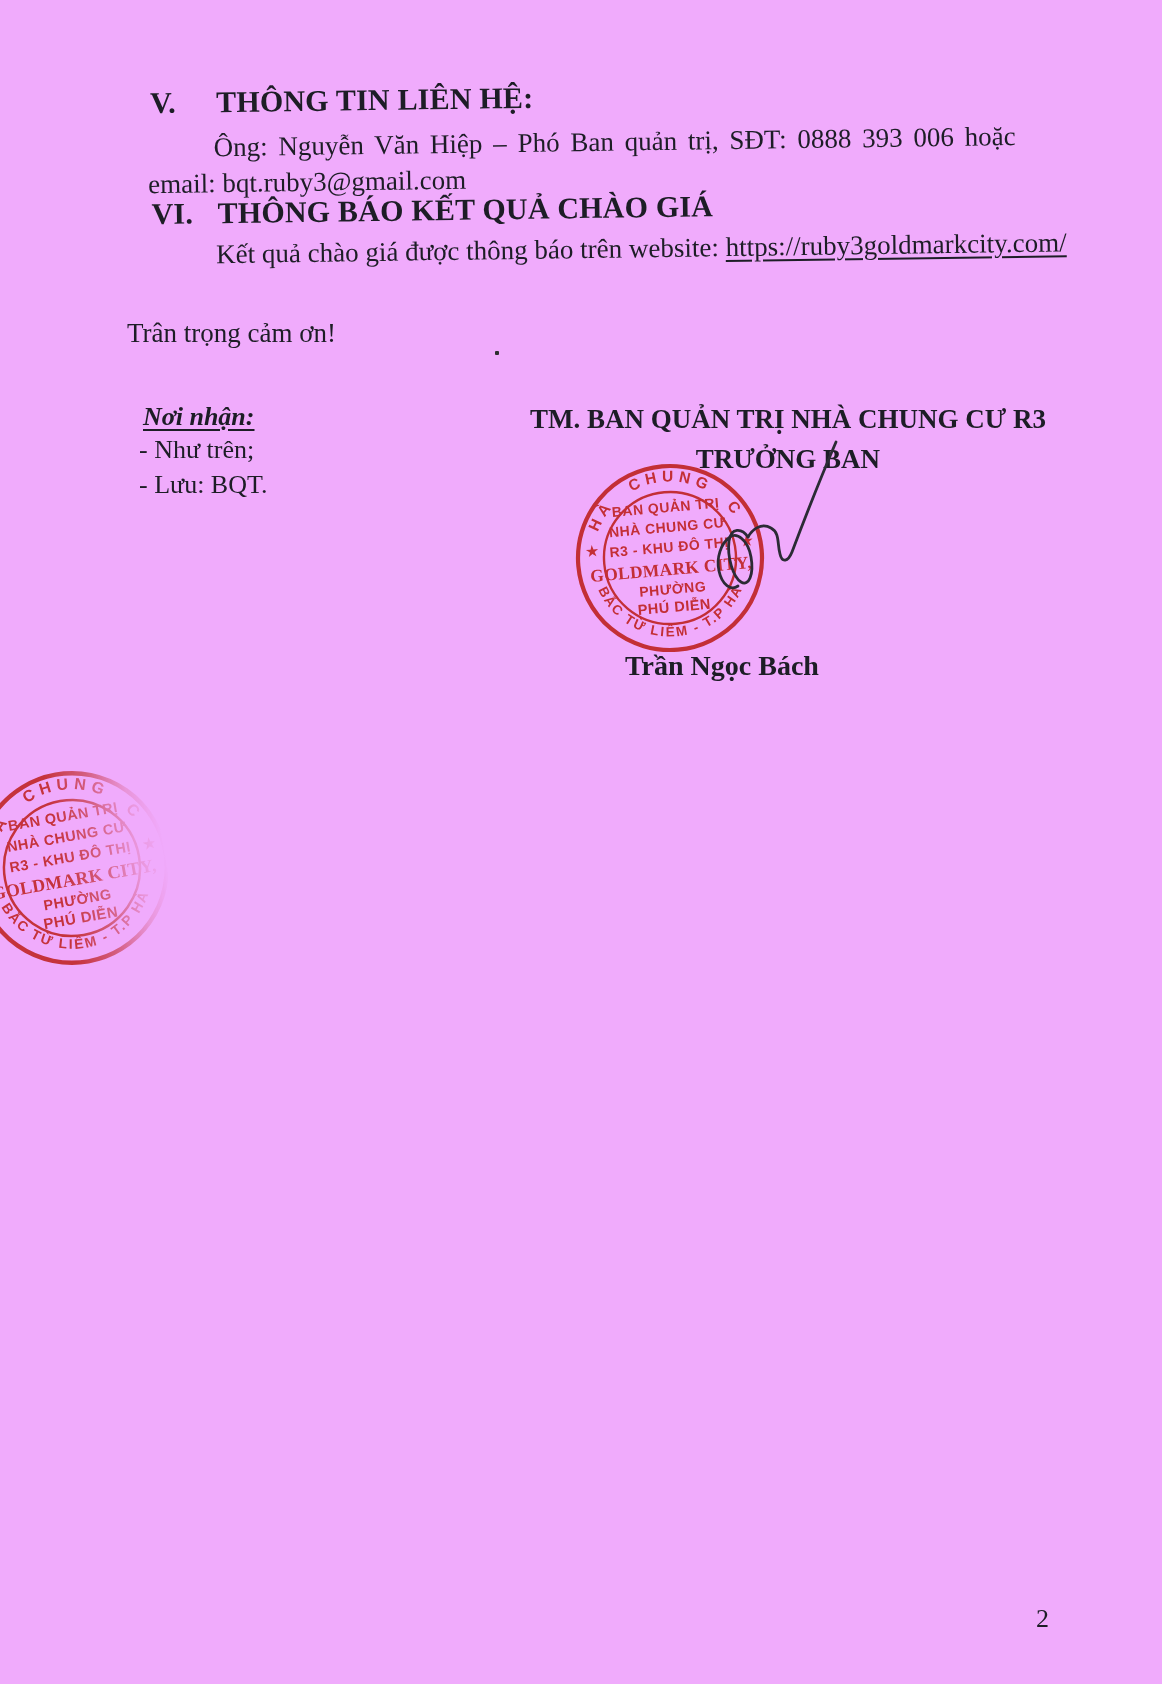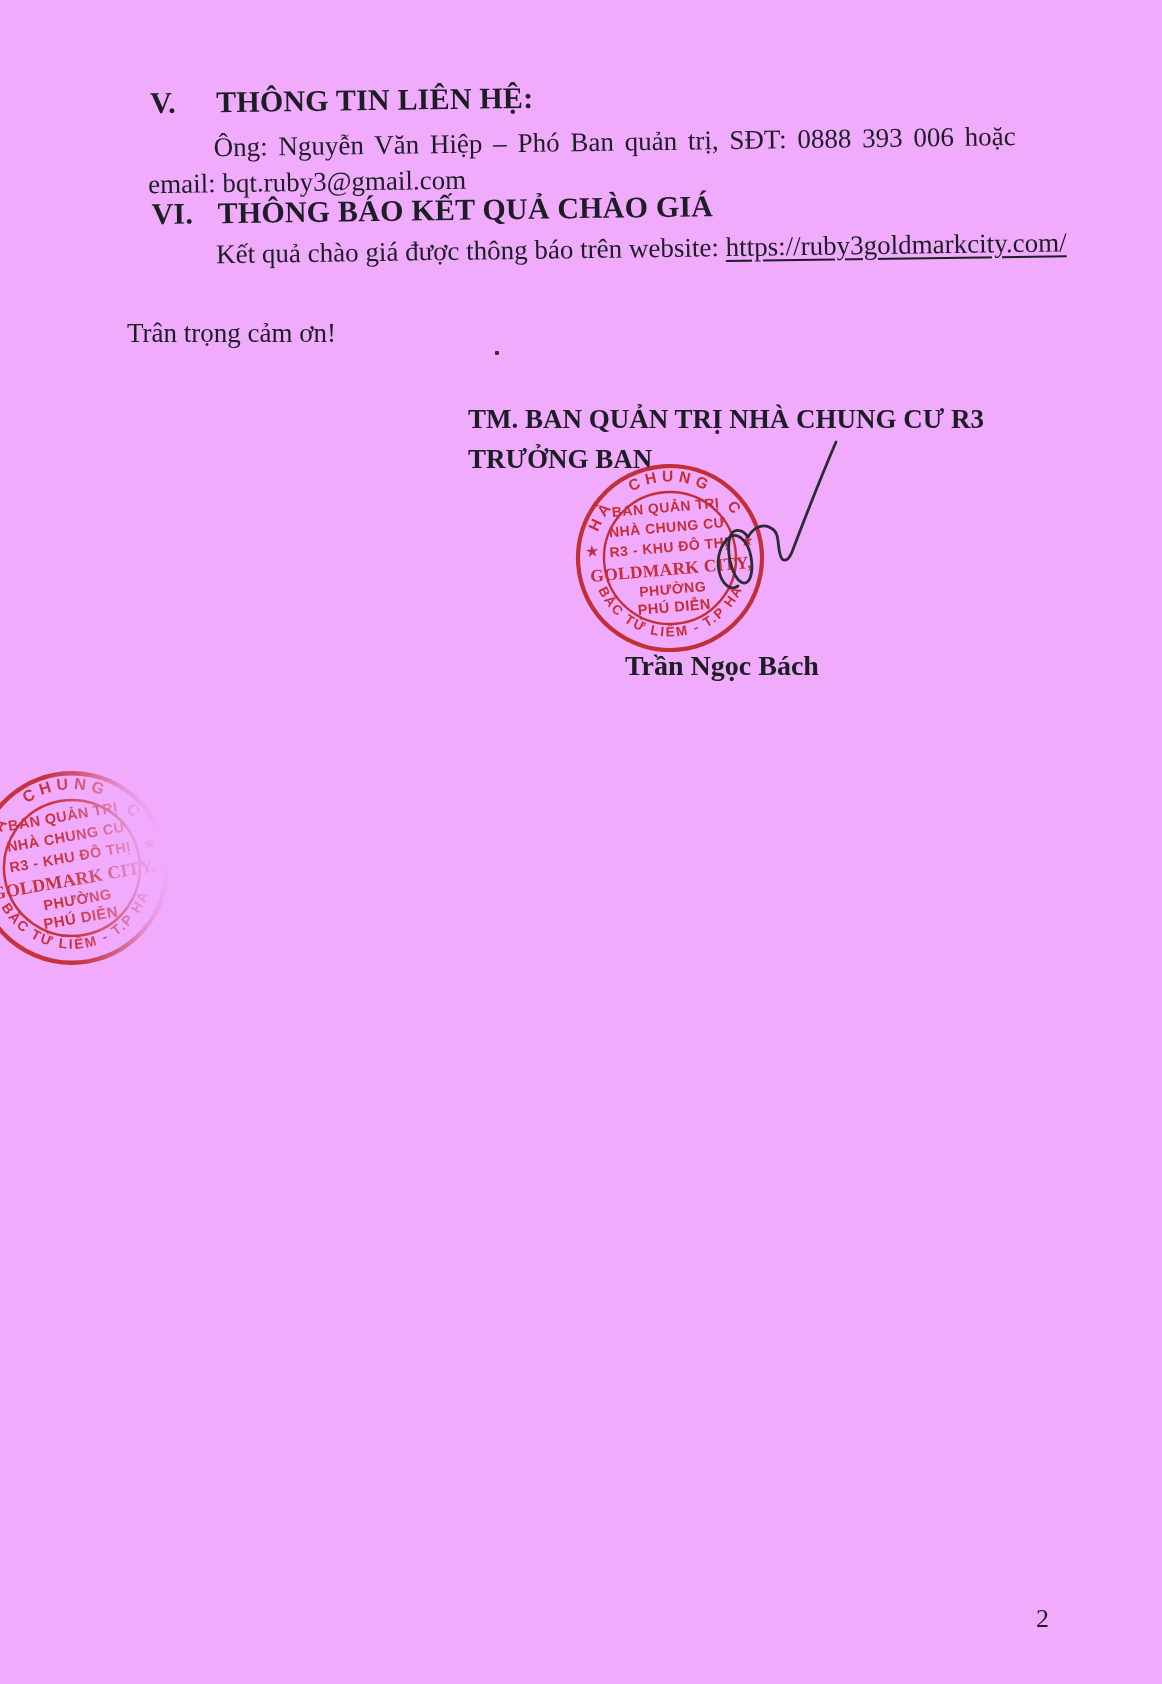--- a/index.html
+++ b/index.html
@@ -52,22 +52,27 @@
 
     <div class="abs body-text" style="left:197px;top:238px;white-space:nowrap;">
       <span>Kết quả chào giá được thông báo trên website: </span><span class="link">https://ruby3goldmarkcity.com/</span>
     </div>
   </div>
 
   <div class="abs closing" style="left:127px;top:318px;">Trân trọng cảm ơn!</div>
 
   <div class="abs ink-dot" style="left:495px;top:351px;"></div>
 
+  <div class="abs" style="left:143px;top:402px;">
+    <div class="recipients-head">Nơi nhận:</div>
+    <div class="recipients-item" style="margin-top:3px;margin-left:-4px;">- Như trên;</div>
+    <div class="recipients-item" style="margin-top:4px;margin-left:-4px;">- Lưu: BQT.</div>
+  </div>
 
-  <div class="abs" style="left:468px;top:404px;width:600px;">
+  <div class="abs" style="left:488px;top:404px;width:600px;text-align:center;">
     <div class="sig-org">TM. BAN QUẢN TRỊ NHÀ CHUNG CƯ R3</div>
     <div class="sig-title">TRƯỞNG BAN</div>
   </div>
 
   <div class="abs signer-name" style="left:625px;top:650px;width:300px;text-align:left;">Trần Ngọc Bách</div>
 
   <div class="abs page-num" style="left:1036px;top:1604px;">2</div>
 
   <svg class="abs" style="left:0;top:0;" width="1162" height="1684" viewBox="0 0 1162 1684">
     <defs>

